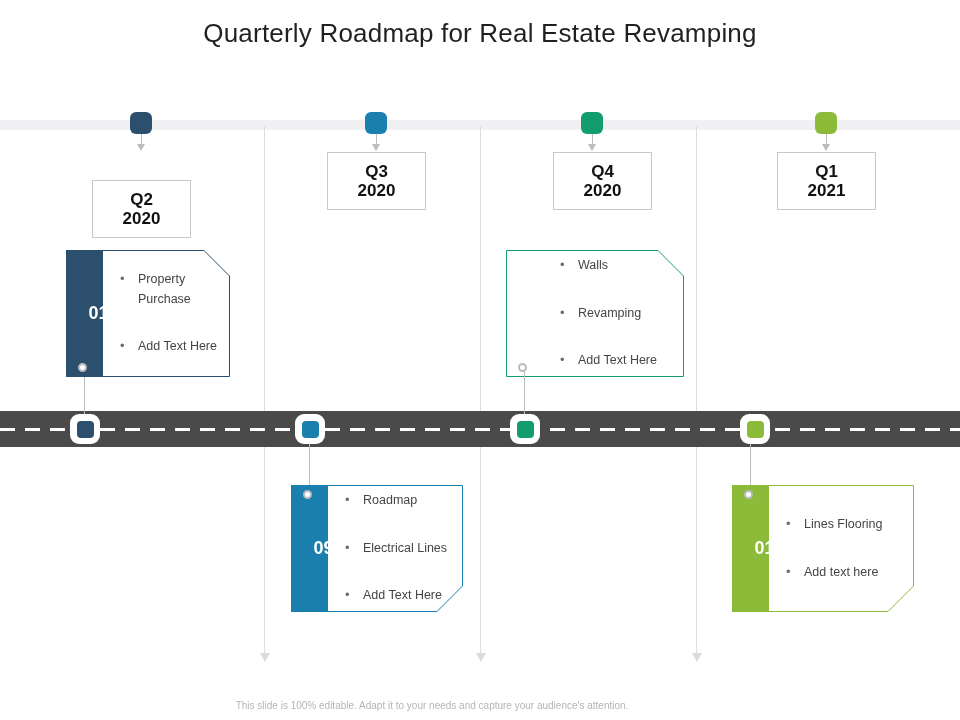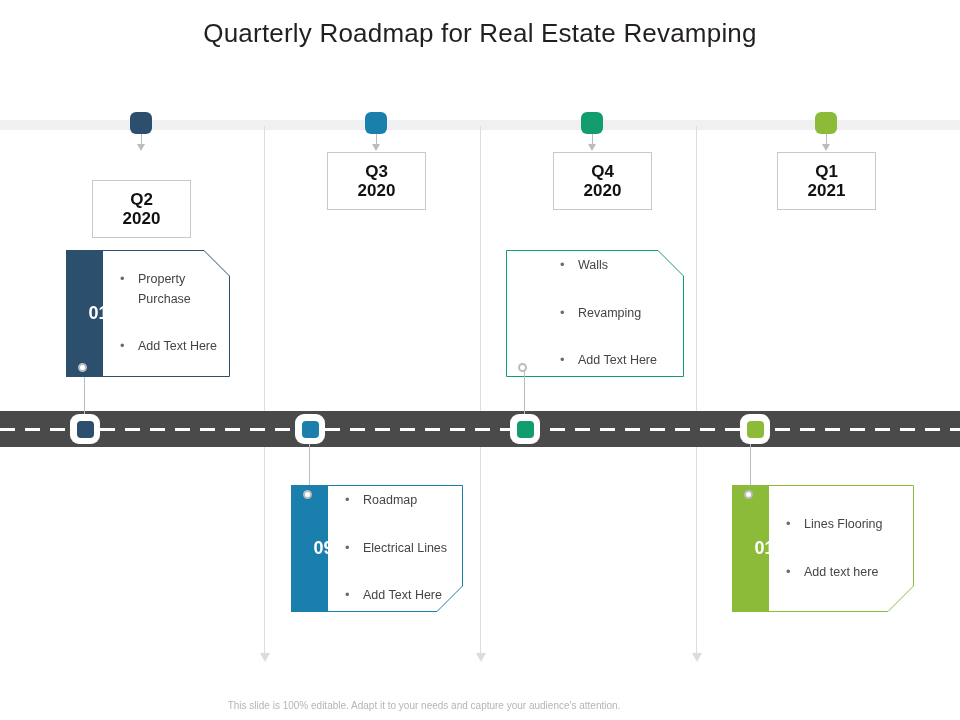--- a/index.html
+++ b/index.html
@@ -206,21 +206,21 @@
     display: block;
     width: 17px;
     height: 17px;
     border-radius: 4px;
   }
 
   
   #footer {
     position: absolute;
     top: 700px;
-    left: 0;
+    left: 8px;
     width: 848px;
     text-align: center;
     font-size: 10px;
     color: #b5b5b5;
     font-family: "Liberation Sans", sans-serif;
   }
 </style>
 </head>
 <body>
 

